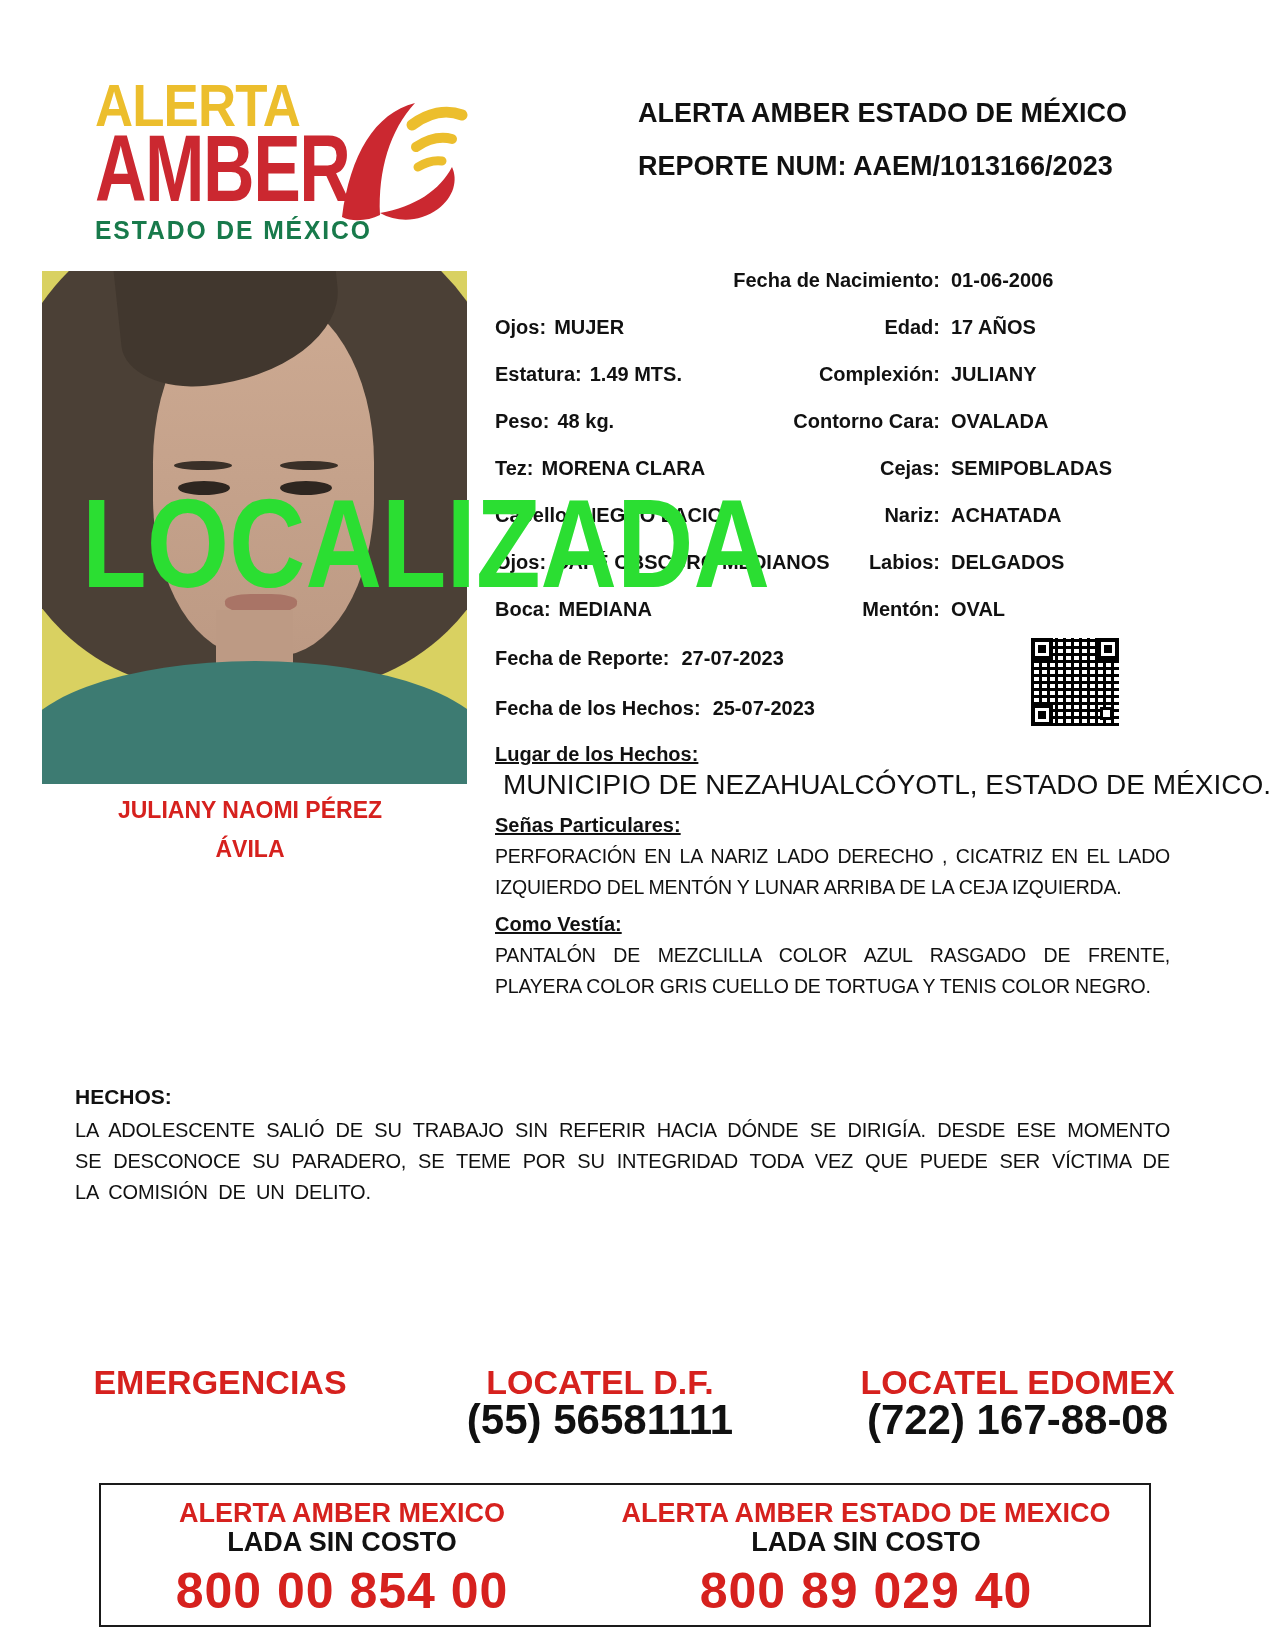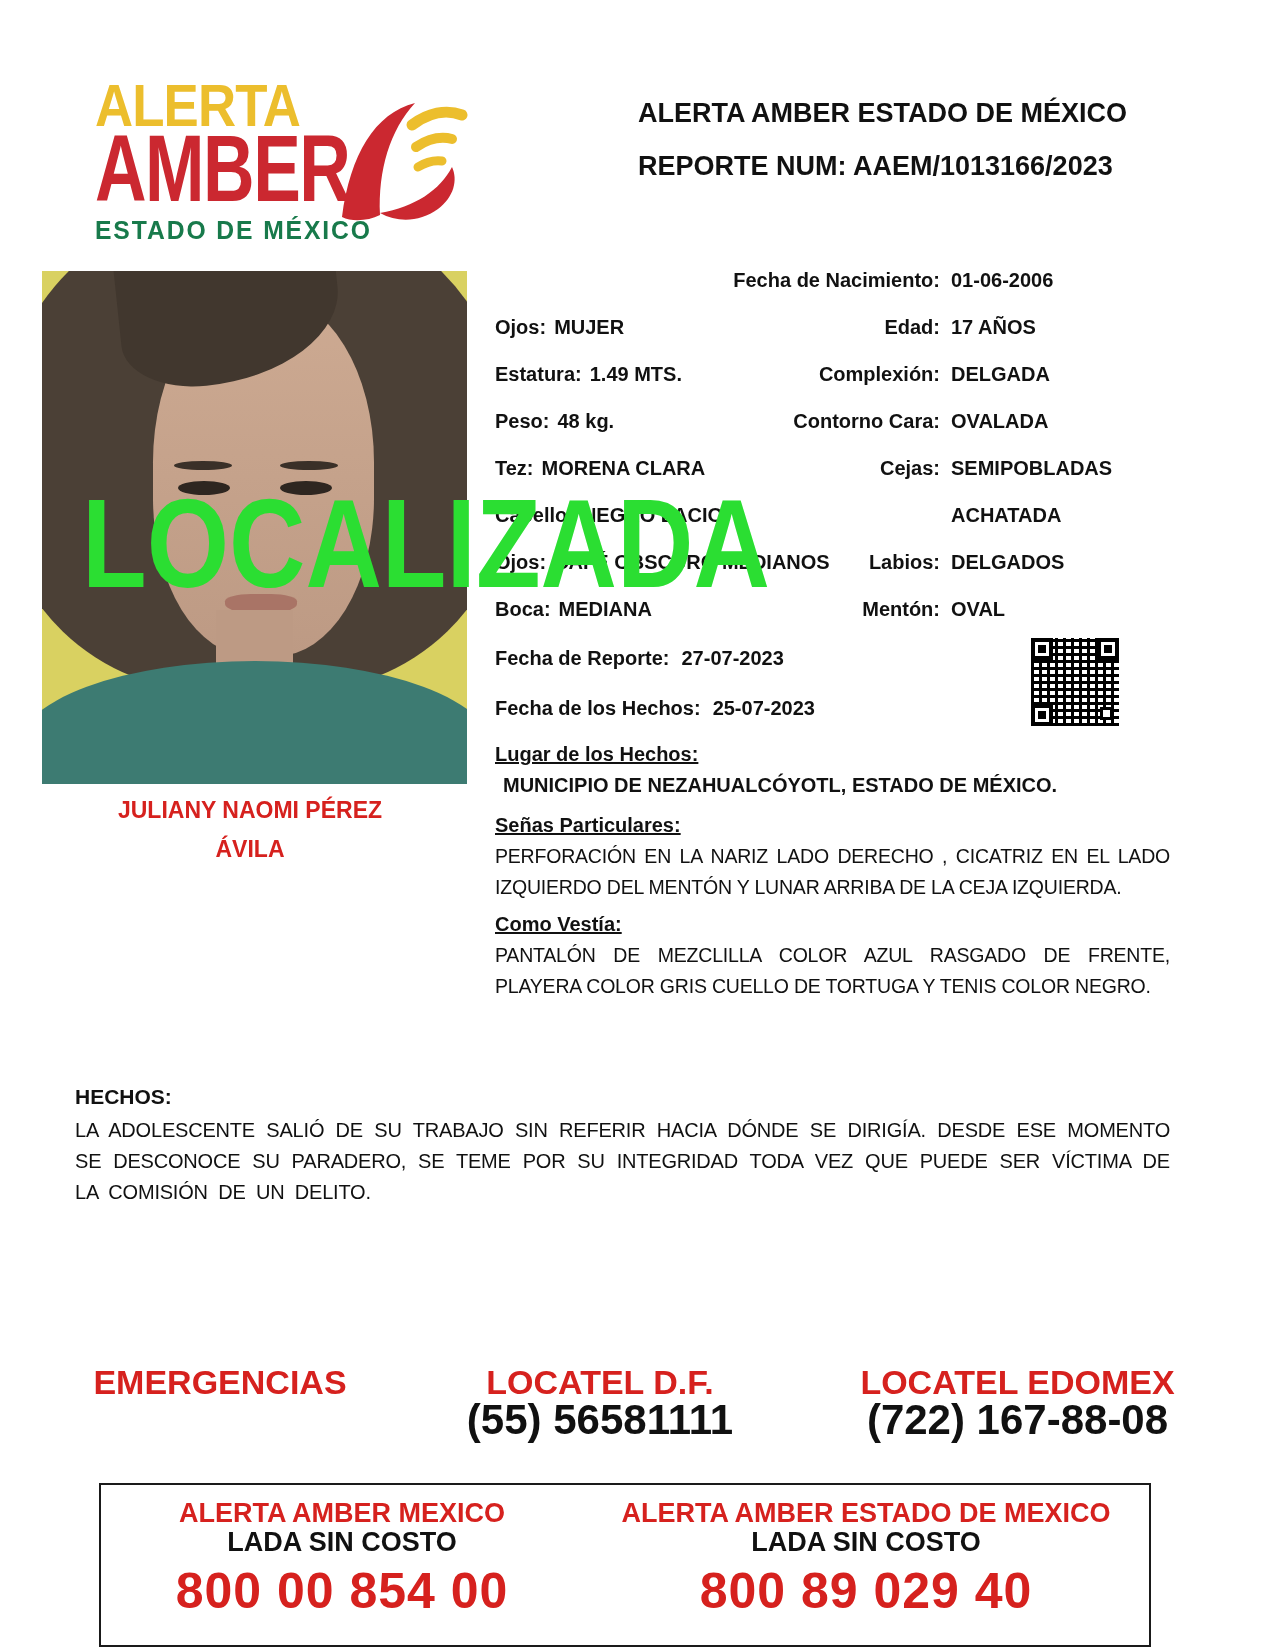--- a/index.html
+++ b/index.html
@@ -41,21 +41,21 @@
   
   .details { position:absolute; left:495px; top:218px; width:675px; font-weight:bold; font-size:20px; }
   .frow { position:relative; height:47px; }
   .fl   { position:absolute; left:0; top:12px; white-space:nowrap; }
   .fl .val { margin-left:8px; }
   .frl  { position:absolute; left:0; top:12px; width:445px; text-align:right; white-space:nowrap; }
   .frv  { position:absolute; left:456px; top:12px; white-space:nowrap; }
   .drow { position:relative; height:50px; line-height:50px; white-space:nowrap; }
   .drow .val { margin-left:12px; }
   .sec-label { font-size:20px; margin-top:10px;text-decoration:underline; }
-  .lugar-val { font-weight:bold; font-size:20px; line-height:38px; padding-left:8px; white-space:nowrap; }
+  .lugar-val { font-weight:normal; font-size:28px; line-height:38px; padding-left:8px; white-space:nowrap;text-align:right; }
   .body-txt  { font-weight:normal; font-size:19.5px; line-height:31px; text-align:justify; letter-spacing:-0.2px; margin-top:4px; }
   
   .qr { position:absolute; left:1028px; top:596px; width:94px; height:94px; background:#fff; padding:3px; box-sizing:border-box; }
   .qr-inner { position:relative; width:100%; height:100%;
     background-image:
       repeating-linear-gradient(0deg,  #000 0 3px, transparent 3px 7px),
       repeating-linear-gradient(90deg, #000 0 3px, transparent 3px 8px);
   }
   .fp { position:absolute; width:22px; height:22px; border:4px solid #000; background:#fff; box-sizing:border-box; }
   .fp::after { content:""; position:absolute; left:3px; top:3px; width:8px; height:8px; background:#000; }
@@ -65,21 +65,21 @@
   .hechos { position:absolute; left:75px; top:1046px; width:1095px; }
   .hechos-title { font-weight:bold; font-size:21px; margin-bottom:6px; }
   .hechos-body  { font-weight:normal; font-size:20px; line-height:31px; text-align:justify; word-spacing:5px; letter-spacing:-0.2px; }
   
   .emg { position:absolute; left:60px; top:1328px; width:1155px; display:flex; }
   .emg-col { text-align:center; }
   .emg-col.c1 { width:320px; } .emg-col.c2 { width:440px; } .emg-col.c3 { width:395px; }
   .emg-label { color:#D6211E; font-weight:bold; font-size:34px; line-height:30px; }
   .emg-num   { color:#111; font-weight:bold; font-size:42px; line-height:46px; }
   
-  .hbox { position:absolute; left:99px; top:1444px; width:1052px; height:164px; border:2px solid #1a1a1a;
+  .hbox { position:absolute; left:99px; top:1444px; width:1052px; height:144px; border:2px solid #1a1a1a;
           background:#fff; display:flex; box-sizing:border-box; }
   .hcol { text-align:center; padding-top:14px; }
   .hcol.left { width:46%; } .hcol.right { width:54%; }
   .h-title { color:#D6211E; font-weight:bold; font-size:27px; line-height:29px; }
   .h-sub   { color:#111;   font-weight:bold; font-size:27px; line-height:29px; }
   .h-num   { color:#D6211E; font-weight:bold; font-size:50px; line-height:52px; margin-top:8px; letter-spacing:1px; }
 </style>
 </head>
 <body>
 
@@ -131,34 +131,35 @@
     </div>
 
     <div class="frow">
       <span class="fl"><span>Ojos:</span><span class="val">MUJER</span></span>
       <span class="frl">Edad:</span>
       <span class="frv">17 AÑOS</span>
     </div>
     <div class="frow">
       <span class="fl"><span>Estatura:</span><span class="val">1.49 MTS.</span></span>
       <span class="frl">Complexión:</span>
-      <span class="frv">DELGADA</span>
+      <span class="frv">JULIANY</span>
     </div>
     <div class="frow">
       <span class="fl"><span>Peso:</span><span class="val">48 kg.</span></span>
       <span class="frl">Contorno Cara:</span>
       <span class="frv">OVALADA</span>
     </div>
     <div class="frow">
       <span class="fl"><span>Tez:</span><span class="val">MORENA CLARA</span></span>
       <span class="frl">Cejas:</span>
       <span class="frv">SEMIPOBLADAS</span>
     </div>
     <div class="frow">
       <span class="fl"><span>Cabello:</span><span class="val">NEGRO LACIO</span></span>
+      <span class="frl">Nariz:</span>
       <span class="frv">ACHATADA</span>
     </div>
     <div class="frow">
       <span class="fl"><span>Ojos:</span><span class="val">CAFÉ OBSCURO MEDIANOS</span></span>
       <span class="frl">Labios:</span>
       <span class="frv">DELGADOS</span>
     </div>
     <div class="frow">
       <span class="fl"><span>Boca:</span><span class="val">MEDIANA</span></span>
       <span class="frl">Mentón:</span>

